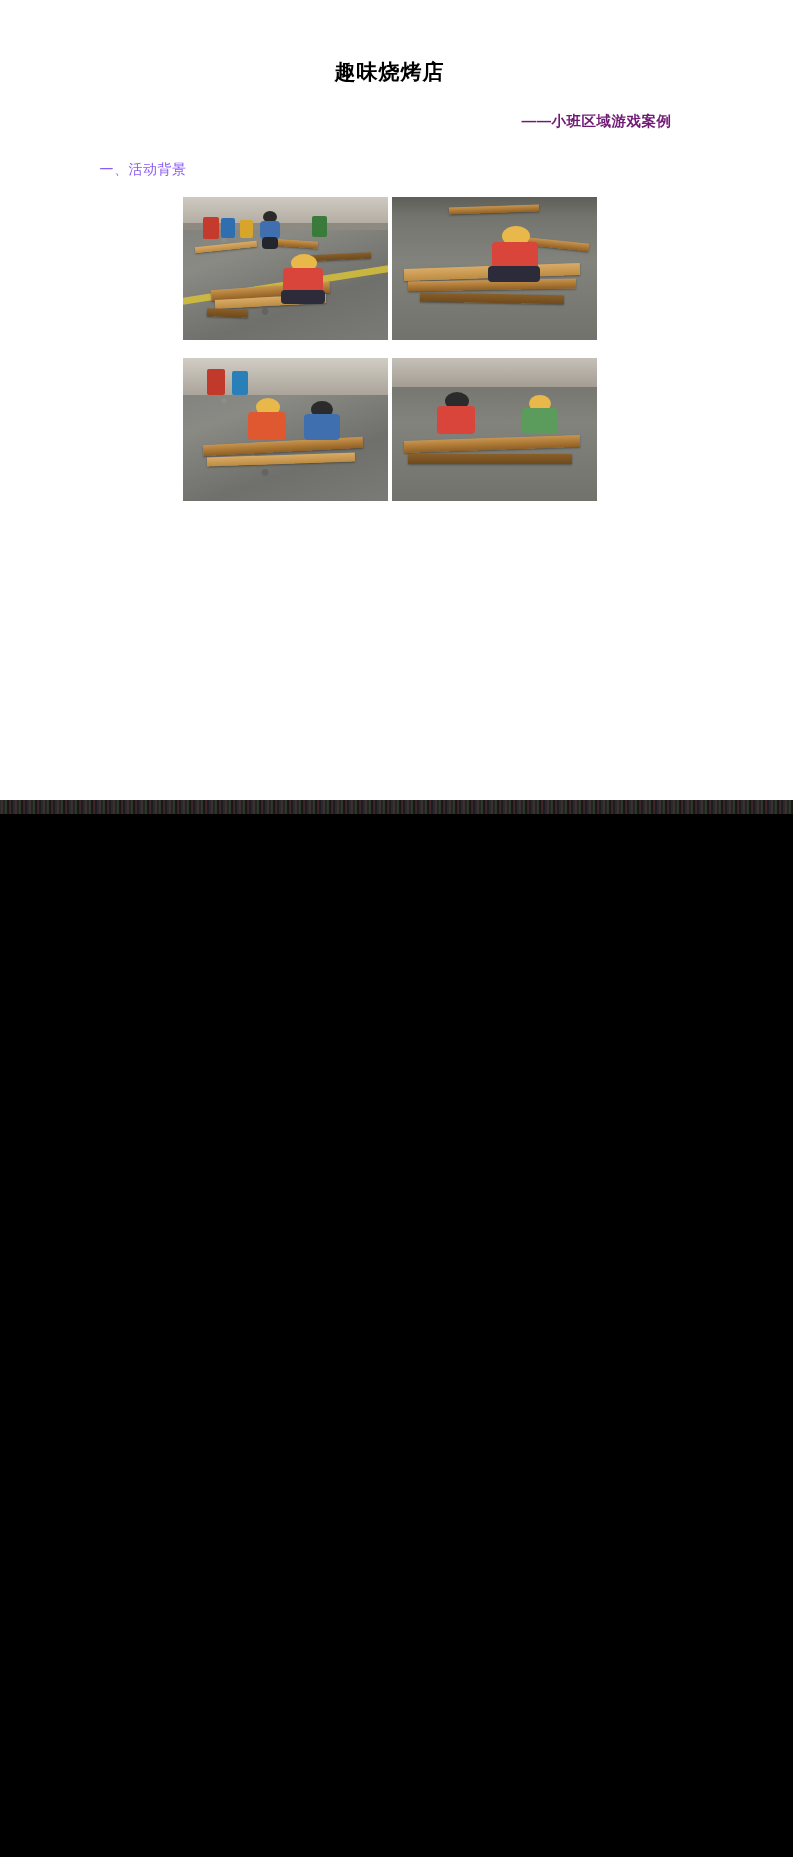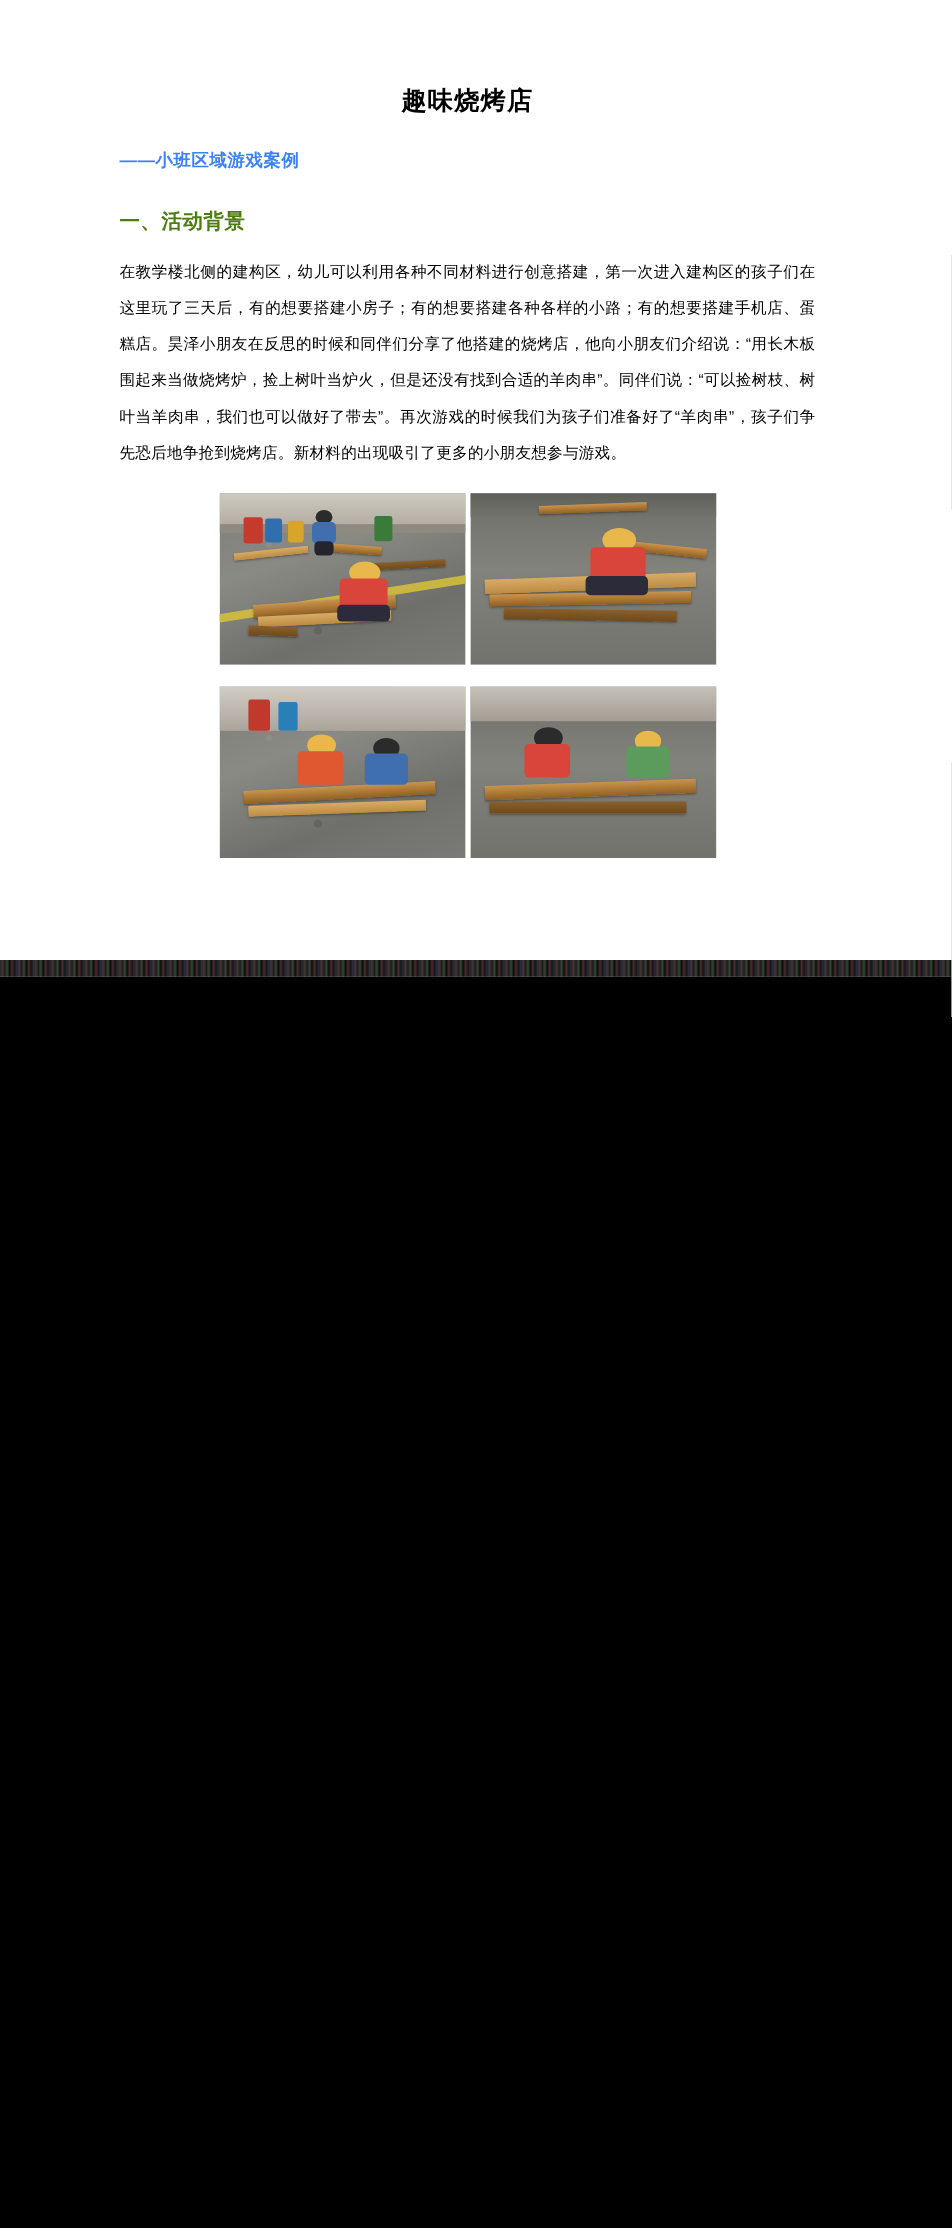--- a/index.html
+++ b/index.html
@@ -18,49 +18,49 @@
     position: absolute;
     top: 0;
     left: 0;
     width: 793px;
     height: 1857px;
     background: #ffffff;
   }
   .content {
     position: absolute;
     left: 0;
-    top: 12px;
+    top: 0;
     width: 779px;
   }
   .inner {
     margin: 0 auto;
     width: 580px;
     padding-top: 58px;
   }
   .doc-title {
     text-align: center;
     font-size: 21px;
     font-weight: bold;
     color: #000000;
     letter-spacing: 1px;
     margin: 0 0 26px 0;
     font-family: "Liberation Sans", sans-serif;
   }
   .doc-subtitle {
-    text-align: left;
+    text-align: right;
     font-size: 14.5px;
     font-weight: bold;
-    color: #3b82f6;
+    color: #701a75;
     margin: 16px 8px 30px 0;
     letter-spacing: 0.5px;
   }
   .section-heading {
-    font-size: 17px;
-    font-weight: bold;
-    color: #4d7c0f;
+    font-size: 14px;
+    font-weight: normal;
+    color: #8b5cf6;
     margin: 0 0 16px 0;
     letter-spacing: 0.5px;
   }
   .section-heading.indented {
     margin-top: 34px;
   }
   .para {
     font-size: 13px;
     color: #000000;
     line-height: 2.32;
@@ -165,21 +165,20 @@
 <div class="page">
   <div class="content">
     <div class="inner">
 
       <h1 class="doc-title">趣味烧烤店</h1>
 
       <div class="doc-subtitle">——小班区域游戏案例</div>
 
       <h2 class="section-heading">一、活动背景</h2>
 
-      <p class="para">在教学楼北侧的建构区，幼儿可以利用各种不同材料进行创意搭建，第一次进入建构区的孩子们在这里玩了三天后，有的想要搭建小房子；有的想要搭建各种各样的小路；有的想要搭建手机店、蛋糕店。昊泽小朋友在反思的时候和同伴们分享了他搭建的烧烤店，他向小朋友们介绍说：“用长木板围起来当做烧烤炉，捡上树叶当炉火，但是还没有找到合适的羊肉串”。同伴们说：“可以捡树枝、树叶当羊肉串，我们也可以做好了带去”。再次游戏的时候我们为孩子们准备好了“羊肉串”，孩子们争先恐后地争抢到烧烤店。新材料的出现吸引了更多的小朋友想参与游戏。</p>
 
       <div class="figure-row">
         <div class="photo p1">
           <div class="asphalt"></div>
           <div class="wall-strip" style="height:18%; background:linear-gradient(180deg,#cfcac1 0%,#b3ada3 100%);"></div>
           <div class="tile-strip" style="top:18%; height:5%; background:#8f8a81;"></div>
           <div class="yellow-line" style="left:-10%; top:58%; width:130%; height:7px; transform:rotate(-9deg);"></div>
 
           <div class="bin" style="left:10%; top:14%; width:16px; height:22px; background:#c43b2e;"></div>
           <div class="bin" style="left:19%; top:15%; width:14px; height:20px; background:#2f6fb0;"></div>

